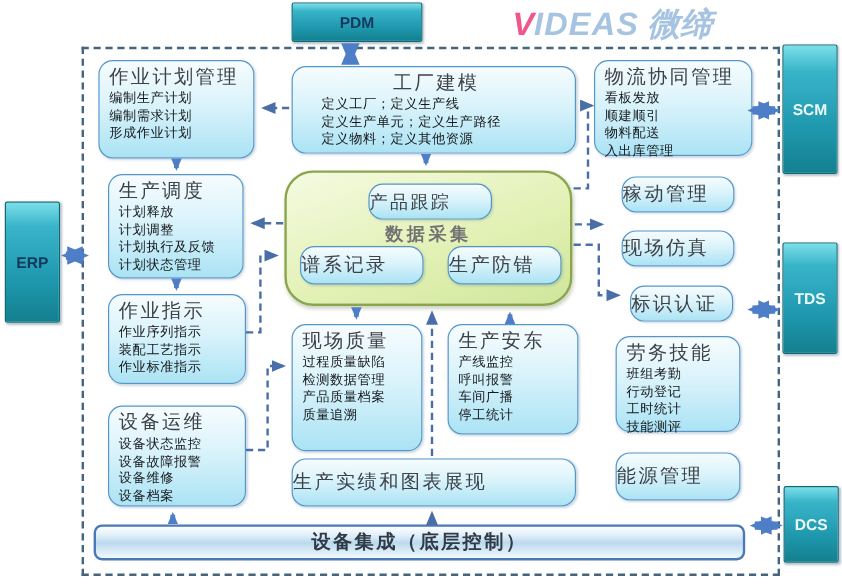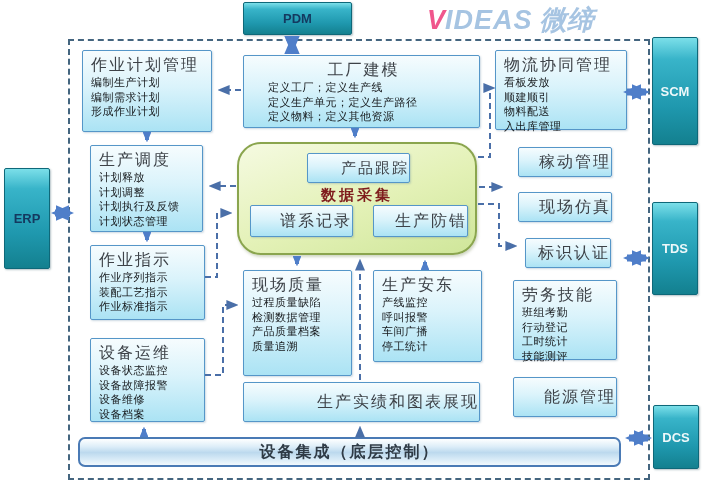--- a/index.html
+++ b/index.html
@@ -22,38 +22,38 @@
   .ext {
     position:absolute; z-index:5; border:1px solid #0e6879; border-radius:2px;
     background:linear-gradient(180deg,#7bdfe9 0%,#38b4c9 20%,#1f98ae 65%,#13808f 100%);
     display:flex; align-items:center; justify-content:center;
     font-weight:bold; font-size:13px; box-shadow:1px 1px 2px rgba(40,80,95,.35);
   }
   .ext.dk { color:#14395f; } .ext.lt { color:#edf8fa; }
   
   .mod, .mod-s {
     position:absolute; z-index:4; box-sizing:border-box;
-    border:1px solid #5596c8; border-radius:2px;
+    border:1px solid #5596c8; border-radius:12px;
     background:linear-gradient(180deg,#f6fcfe 0%,#daf3fb 45%,#abe3f4 100%);
     box-shadow:1px 1px 2px rgba(90,130,160,.3);
   }
   .mod { padding:3px 4px 2px 8px; }
   .mt { font-size:16px; color:#3d4248; letter-spacing:2px; line-height:21px; white-space:nowrap; }
   .mi { font-size:11px; color:#15181b; letter-spacing:.5px; line-height:14.5px; white-space:nowrap; }
-  .mod-s { display:flex; align-items:center; justify-content:flex-end; font-size:16px; letter-spacing:2px; color:#3d4248; }
+  .mod-s { display:flex; align-items:center; justify-content:flex-start; font-size:16px; letter-spacing:2px; color:#3d4248; }
   .mt.ctr { text-align:center; }
   
   #greenbox {
     position:absolute; left:237px; top:142px; width:240px; height:113px; z-index:2;
     border:2px solid #8aa54e; border-radius:24px; box-sizing:border-box;
     background:linear-gradient(160deg,#f5fae1 0%,#e3f1b6 55%,#cfe69a 100%);
     box-shadow:1px 2px 3px rgba(100,120,60,.3);
   }
   #dc-label { position:absolute; left:237px; top:186px; width:240px; z-index:4; text-align:center;
-    font-size:15px; font-weight:bold; color:#7f1d1d; letter-spacing:3px; }
+    font-size:15px; font-weight:bold; color:#737373; letter-spacing:3px; }
   
   #intbar {
     position:absolute; left:78px; top:437px; width:543px; height:30px; z-index:4; box-sizing:border-box;
     border:2px solid #4a7ab5; border-radius:7px;
     background:linear-gradient(180deg,#feffff 0%,#dcedf8 30%,#bcd9ee 52%,#d5e9f6 75%,#f1f8fd 100%);
     display:flex; align-items:center; justify-content:center;
     font-size:16px; color:#2f3b46; letter-spacing:2px;font-weight:bold;
   }
   #arrows { position:absolute; left:0; top:0; z-index:5; pointer-events:none; }
 </style>

